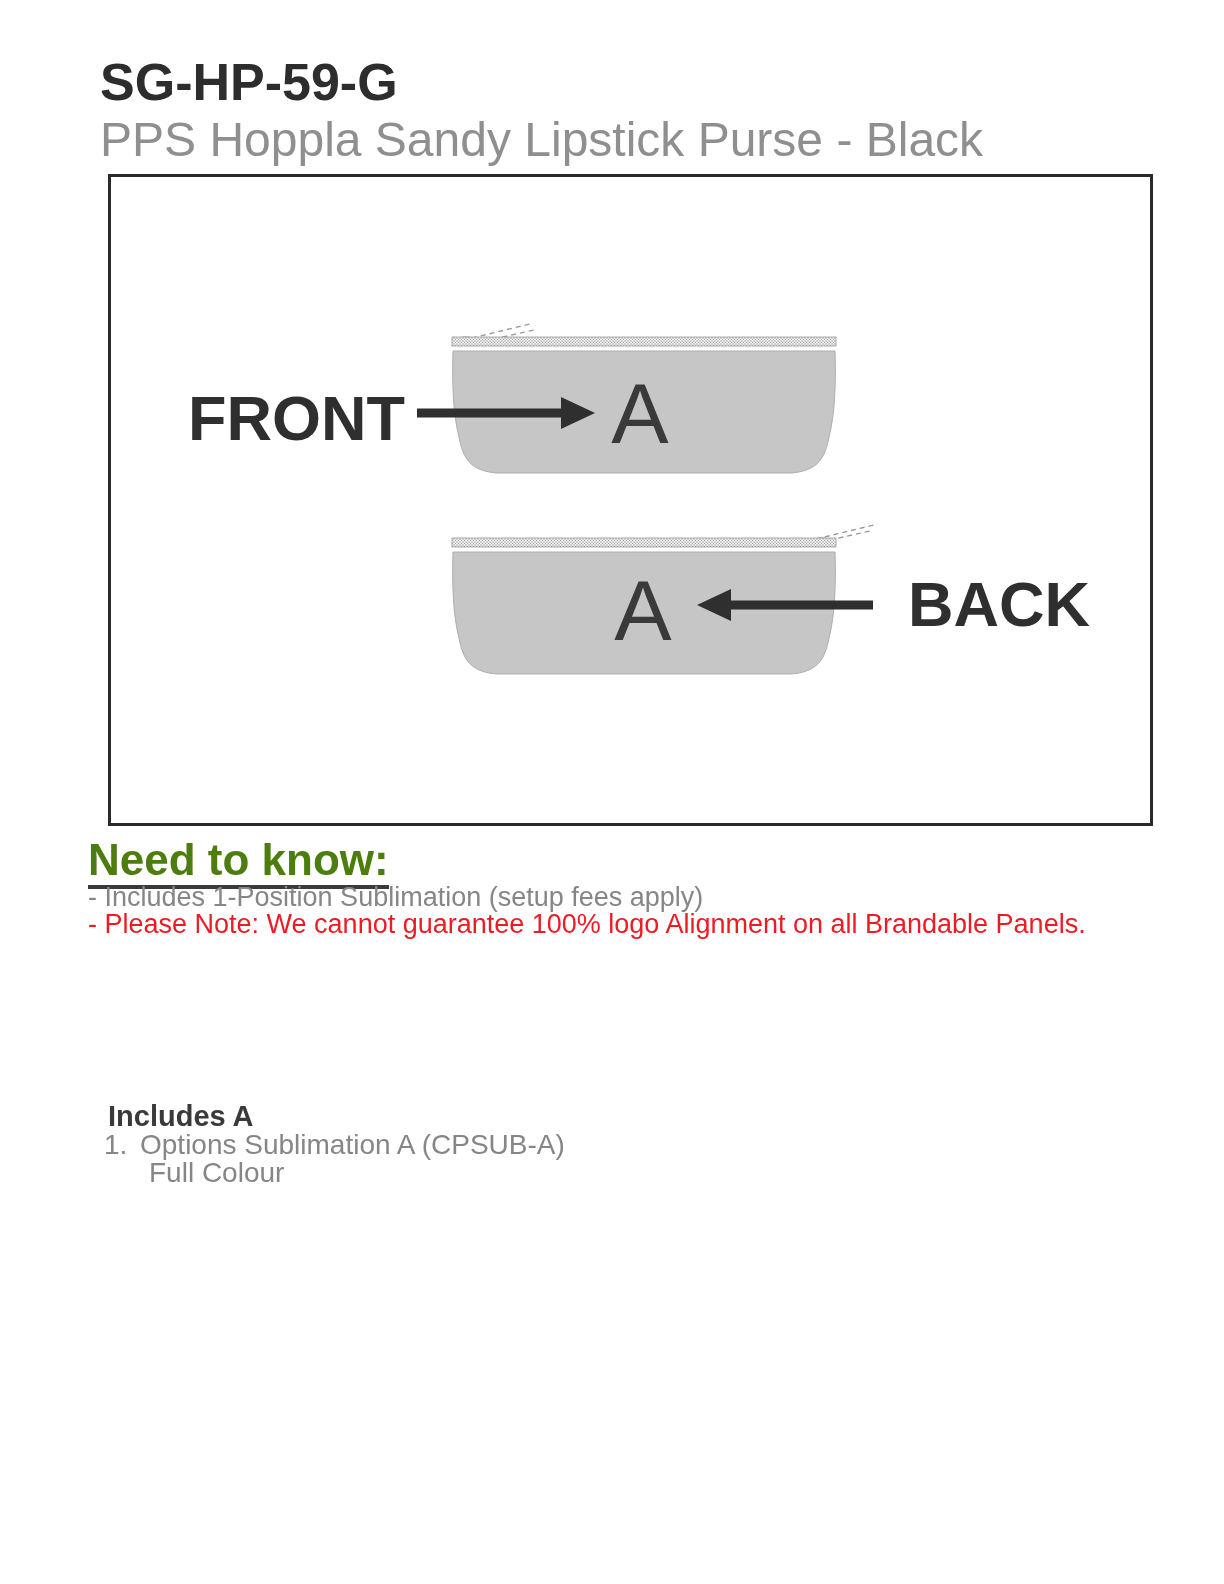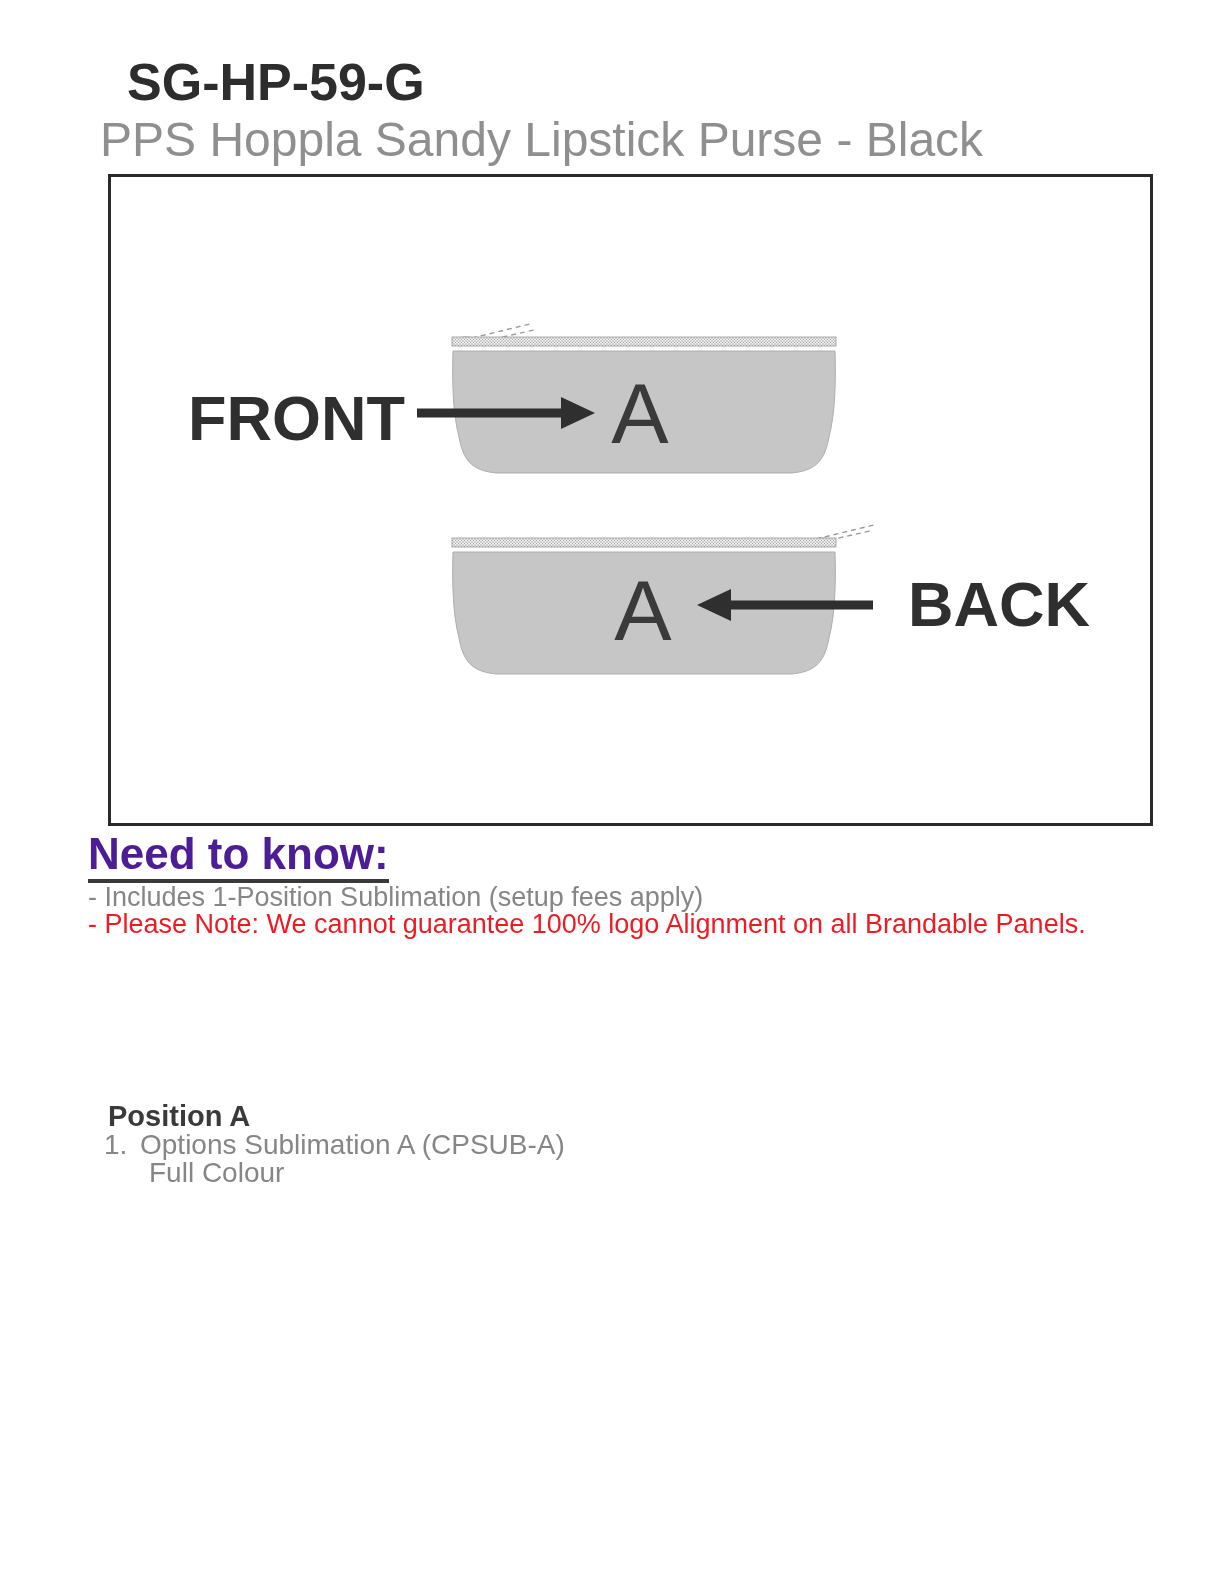--- a/index.html
+++ b/index.html
@@ -7,41 +7,42 @@
     position:relative;
     width:1224px;height:1584px;
     background:#ffffff;
     font-family:"Liberation Sans", sans-serif;
     overflow:hidden;
   }
   .abs{position:absolute;}
   .product-code{
     left:100px;top:55px;
     font-size:52px;font-weight:bold;color:#2d2d2d;
-    letter-spacing:0px;line-height:1.05;margin-left:27px;
+    letter-spacing:0px;line-height:1.05;
   }
   .product-name{
     left:100px;top:115px;
     font-size:48px;font-weight:400;color:#8f8f8f;
     line-height:1.05;
   }
   .diagram-box{
     left:108px;top:174px;
     width:1045px;height:652px;
     border:3px solid #2a2a2a;
     box-sizing:border-box;
     background:#ffffff;
   }
   .diagram-box svg{display:block;width:1039px;height:646px;}
   .section-heading{
-    font-size:44px;font-weight:bold;color:#4c1d95;
+    font-size:44px;font-weight:bold;color:#4d7c0f;
     border-bottom:4px solid #3a3a3a;
     padding-bottom:3px;
     display:inline-block;
     line-height:1.0;
+    margin-top:6px;
   }
   .ntk-heading{left:88px;top:832px;}
   .bo-heading{left:88px;top:1040px;}
   .note-line{
     left:88px;
     font-size:27px;line-height:1.0;color:#868686;
     white-space:nowrap;
   }
   .note-gray{top:884px;color:#868686;}
   .note-red{top:911px;color:#ed1c24;}
@@ -123,21 +124,21 @@
         <line x1="618" y1="428" x2="762" y2="428" stroke="#2f2f2f" stroke-width="9"></line>
         <polygon points="620,412 586,428 620,444" fill="#2f2f2f"></polygon>
       </g>
     </svg>
   </div>
 
   <div class="abs section-heading ntk-heading">Need to know:</div>
   <div class="abs note-line note-gray">- Includes 1-Position Sublimation (setup fees apply)</div>
   <div class="abs note-line note-red">- Please Note: We cannot guarantee 100% logo Alignment on all Brandable Panels.</div>
 
-  <div class="abs position-heading">Position A</div>
+  <div class="abs position-heading">Includes A</div>
 
   <div class="abs option-row option-line">
     <span class="option-num">1.</span>
     <span>Options Sublimation A (CPSUB-A)</span>
   </div>
   <div class="abs option-line option-colour">Full Colour</div>
 
 </div>
 
 </body></html>

